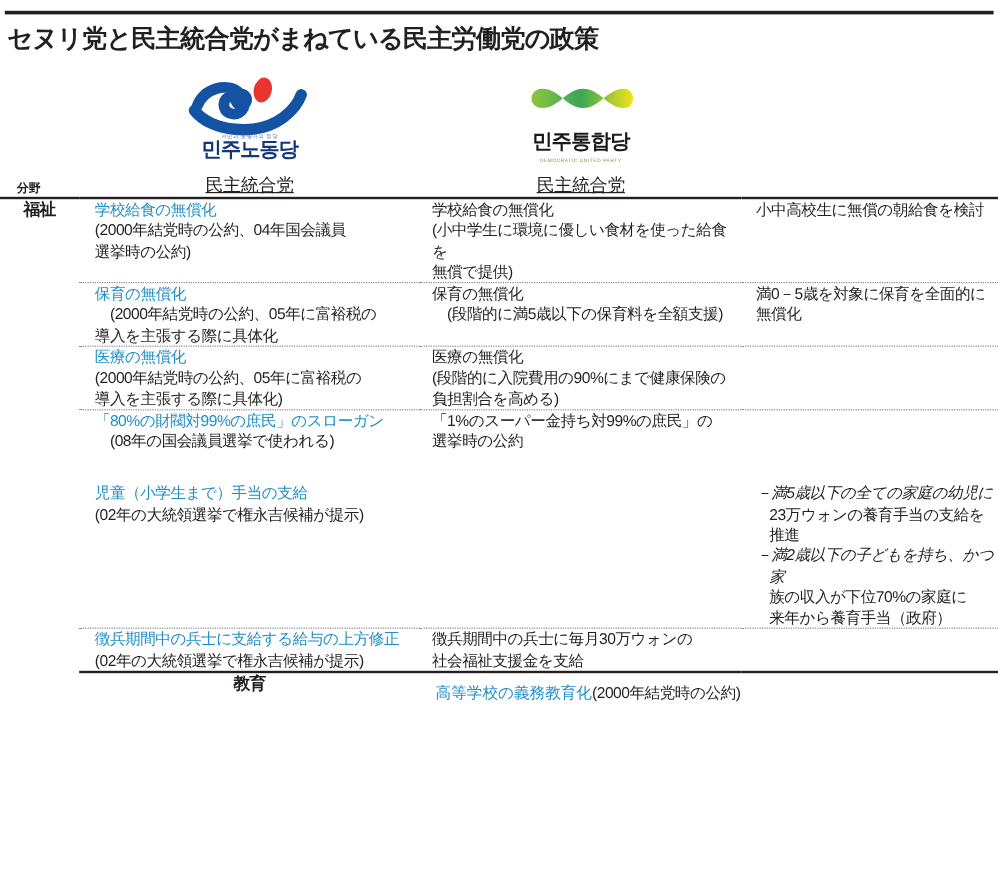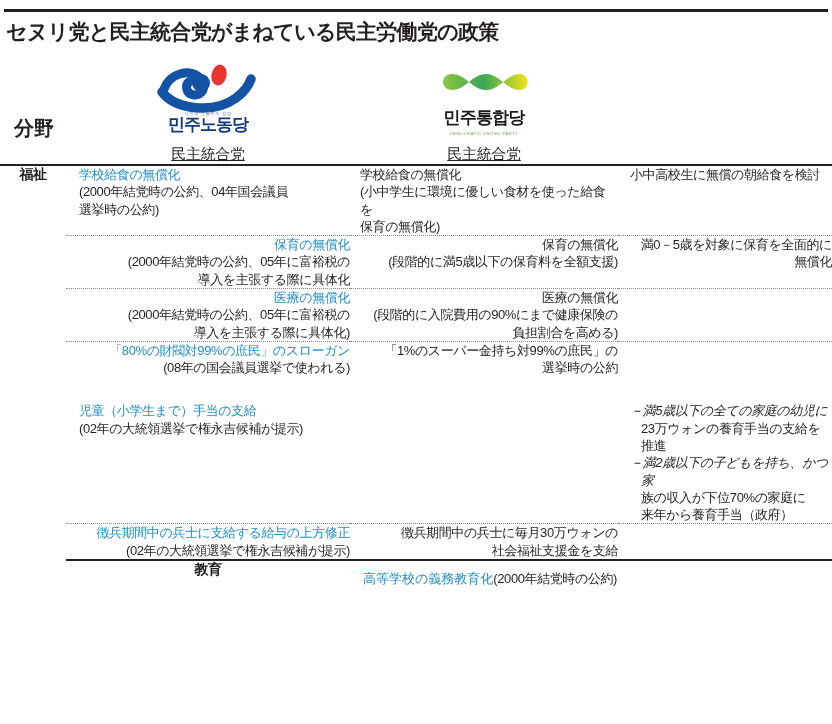--- a/index.html
+++ b/index.html
@@ -31,22 +31,22 @@
 
   
   .header {
     display: flex;
     align-items: flex-end;
     padding: 9px 0 0 0;
     height: 118px;
   }
   .col-label { width: 66px; flex: 0 0 66px; }
   .col-label .field-head {
-    font-size: 20px; font-weight: bold;
-    padding-left: 14px; padding-bottom: 22px;
+    font-size: 10px; font-weight: bold;
+    padding-left: 14px; 
     white-space: nowrap;
   }
   .pcol {
     display: flex; flex-direction: column;
     align-items: center; justify-content: center; text-decoration: underline;
   }
   .pcol.p1 { width: 284px; flex: 0 0 284px; }
   .pcol.p2 { width: 268px; flex: 0 0 268px; }
   .pcol.p3 { width: 214px; flex: 0 0 214px; }
   .logo-box {
@@ -94,21 +94,21 @@
   
   .tbl { width: 100%; border-collapse: collapse; table-layout: fixed; }
   .tbl td { vertical-align: top; padding: 0; }
 
   .c-label { width: 66px; }
   .c-1 { width: 284px; }
   .c-2 { width: 268px; }
   .c-3 { width: 214px; }
 
   .rule-top td { border-top: 2.5px solid #231f20; font-size: 0; height: 0; line-height: 0; }
-  tr.dot-sep > td.cell { border-top: 1px dotted #8a8a8a; text-align: right; }
+  tr.dot-sep > td.cell { border-top: 1px dotted #8a8a8a; }
 
   .cell { padding: 5px 8px 6px 8px; margin-top: 40px; }
   .cell.c-1 { padding-left: 13px; }
   .cell.c-2 { padding-left: 10px; }
   .cell.c-3 { padding-left: 12px; }
 
   .lbl {
     vertical-align: middle;
     text-align: center;
     font-size: 14px; font-weight: bold;
@@ -200,21 +200,21 @@
       <tr>
         <td class="lbl" rowspan="11">福祉</td>
         <td class="cell c-1">
           <div class="hl">学校給食の無償化</div>
           <div class="tx">(2000年結党時の公約、04年国会議員</div>
           <div class="tx">選挙時の公約)</div>
         </td>
         <td class="cell c-2">
           <div class="tx">学校給食の無償化</div>
           <div class="tx">(小中学生に環境に優しい食材を使った給食を</div>
-          <div class="tx">保育の無償化)</div>
+          <div class="tx">無償で提供)</div>
         </td>
         <td class="cell c-3">
           <div class="tx">小中高校生に無償の朝給食を検討</div>
         </td>
       </tr>
 
       <tr class="dot-sep">
         <td class="cell c-1">
           <div class="hl">保育の無償化</div>
           <div class="tx">　(2000年結党時の公約、05年に富裕税の</div>

